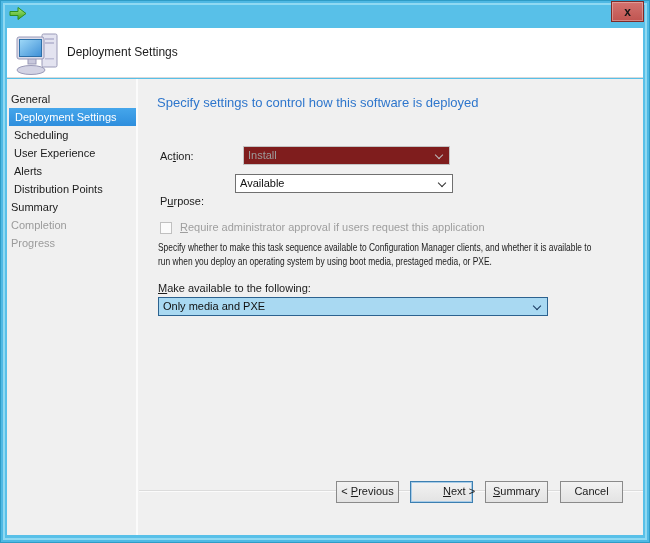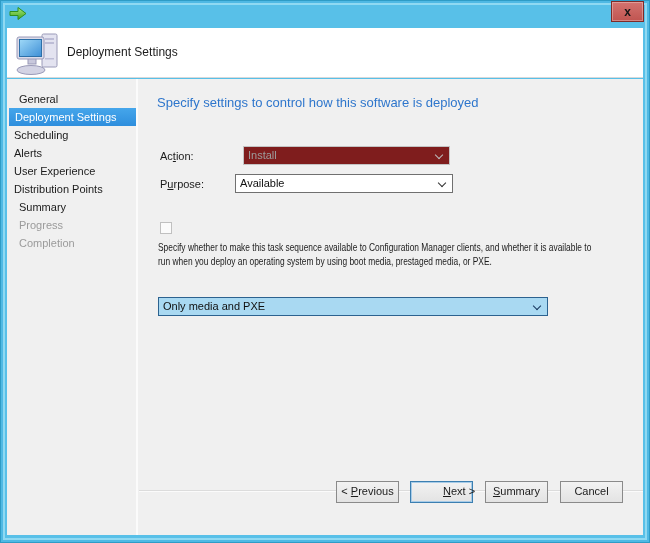--- a/index.html
+++ b/index.html
@@ -22,21 +22,21 @@
   
   .header { position:absolute; left:7px; top:28px; width:636px; height:50px;
     background:#FFFFFF; border-bottom:1px solid #D9D9D9; }
   .pc-icon { position:absolute; left:8px; top:2px; width:46px; height:46px; }
   .header-title { position:absolute; left:60px; top:17px; font-size:12px; color:#1B1B1B; }
   
   .body { position:absolute; left:7px; top:79px; width:636px; height:456px; background:#F0F0F0; }
   
   .sidebar { position:absolute; left:0; top:0; bottom:0; width:131px;
     border-right:2px solid #FBFBFB; padding-top:11px; }
-  .nav-item { height:18px; line-height:18px; font-size:11px; color:#1B1B1B; padding-left:12px;
+  .nav-item { height:18px; line-height:18px; font-size:11px; color:#1B1B1B; padding-left:4px;
     white-space:nowrap; }
   .nav-item.indent { padding-left:7px; }
   .nav-item.dim { color:#9B9B9B; }
   .nav-item.sel { margin-left:2px; padding-left:6px; color:#FFFFFF;
     background:linear-gradient(#45A6EB,#2E8EDD); }
   
   .heading { position:absolute; left:150px; top:16px; font-size:13px; color:#2E76CC; }
   .lbl { position:absolute; font-size:11px; color:#1B1B1B; white-space:nowrap; }
   .u { text-decoration:underline; }
   .combo { position:absolute; height:19px; background:#FFFFFF; border:1px solid #707070;
@@ -107,49 +107,51 @@
     </svg>
     <div class="header-title">Deployment Settings</div>
   </div>
 
   <div class="body">
 
     <div class="sidebar">
       <div class="nav-item">General</div>
       <div class="nav-item sel">Deployment Settings</div>
       <div class="nav-item indent">Scheduling</div>
+      <div class="nav-item indent">User Experience</div>
       <div class="nav-item indent">Alerts</div>
-      <div class="nav-item indent">User Experience</div>
       <div class="nav-item indent">Distribution Points</div>
       <div class="nav-item">Summary</div>
+      <div class="nav-item dim">Completion</div>
       <div class="nav-item dim">Progress</div>
-      <div class="nav-item dim">Completion</div>
     </div>
 
     <div class="heading">Specify settings to control how this software is deployed</div>
 
     <div class="lbl" style="left:153px; top:71px;"><span>Ac</span><span class="u">t</span><span>ion:</span></div>
     <div class="combo disabled" id="action-combo">
       <span>Install</span>
       <span class="chev"></span>
     </div>
 
-    <div class="lbl" style="left:153px; top:99px;text-align:center;"><span>P</span><span class="u">u</span><span>rpose:</span></div>
+    <div class="lbl" style="left:153px; top:116px;text-align:center;"><span>P</span><span class="u">u</span><span>rpose:</span></div>
     <div class="combo" id="purpose-combo">
       <span>Available</span>
       <span class="chev"></span>
     </div>
 
     <div class="checkbox"></div>
+    <div class="lbl cb-label"><span></span><span class="u">R</span><span>equire administrator approval if users request this application</span></div>
 
     <div class="desc">
       <div>Specify whether to make this task sequence available to Configuration Manager clients, and whether it is available to</div>
       <div>run when you deploy an operating system by using boot media, prestaged media, or PXE.</div>
     </div>
 
+    <div class="lbl" style="left:151px; top:203px;"><span></span><span class="u">M</span><span>ake available to the following:</span></div>
     <div class="combo focus" id="avail-combo">
       <span>Only media and PXE</span>
       <span class="chev"></span>
     </div>
 
     <div class="sep"></div>
     <div class="btn" id="btn-prev"><span>&lt; </span><span class="u">P</span><span>revious</span></div>
     <div class="btn" id="btn-next"><span></span><span class="u">N</span><span>ext &gt;</span></div>
     <div class="btn" id="btn-summary"><span></span><span class="u">S</span><span>ummary</span></div>
     <div class="btn" id="btn-cancel"><span></span><span class="u"></span><span>Cancel</span></div>

